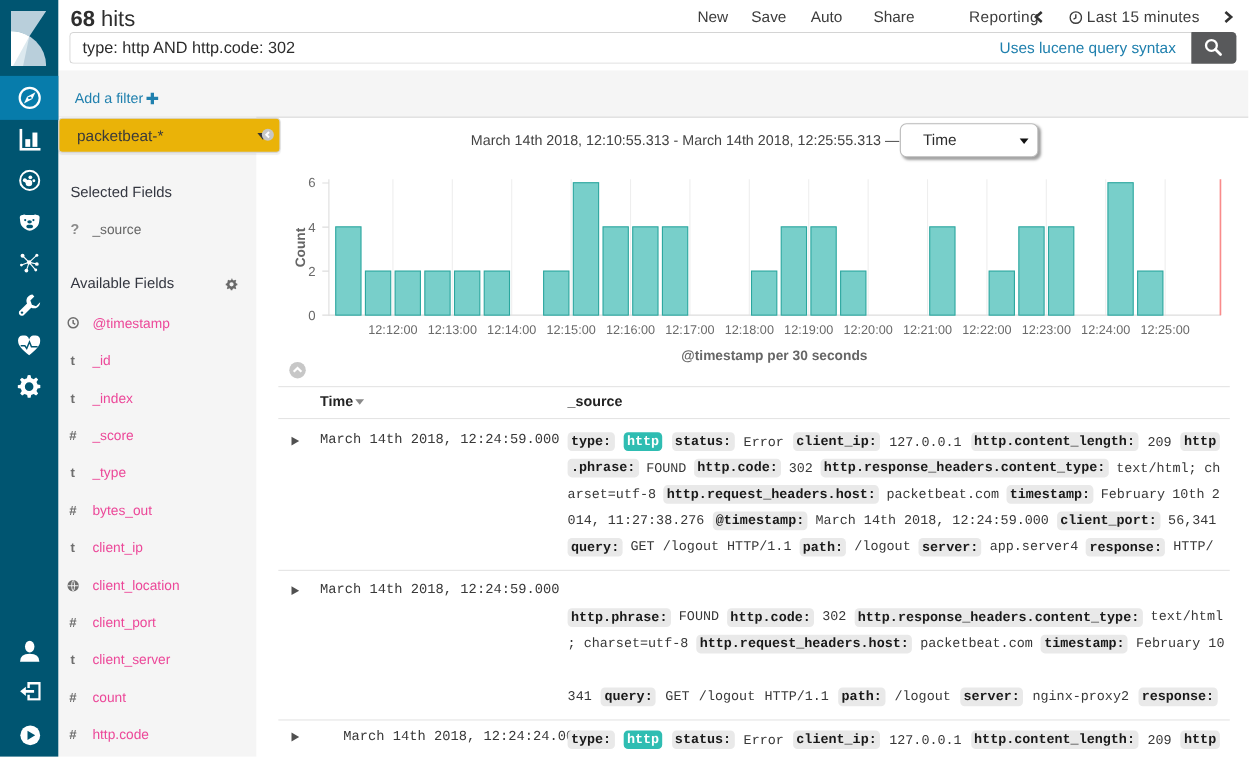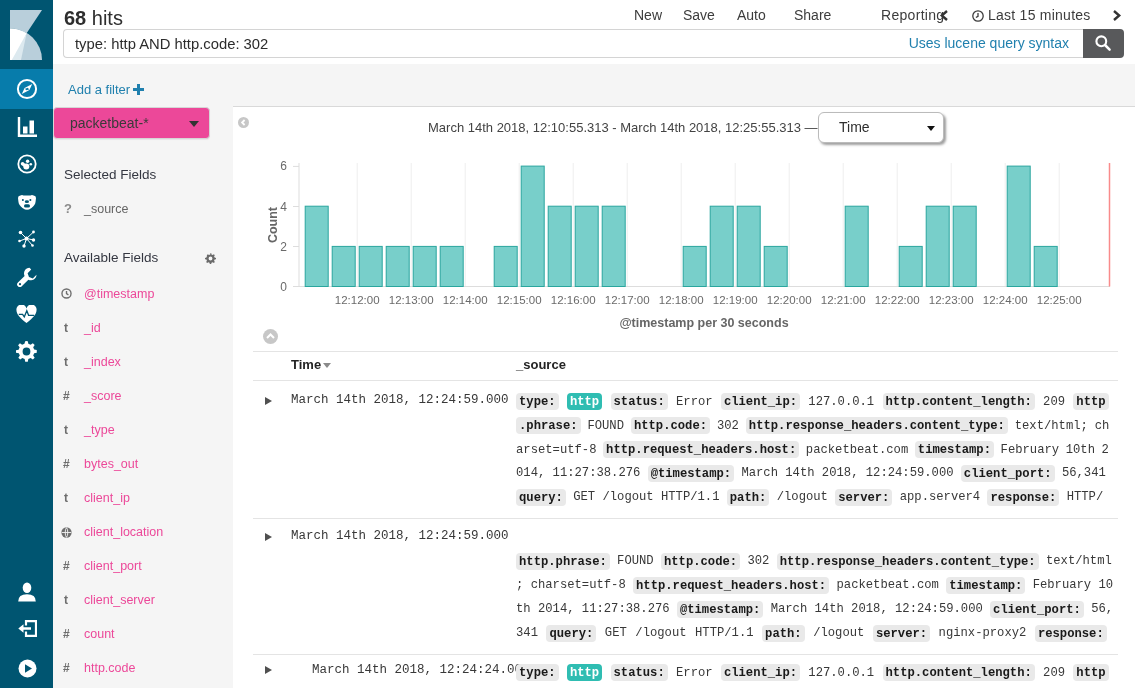--- a/index.html
+++ b/index.html
@@ -16,21 +16,21 @@
 #searchbox { left:63px; top:29px; width:1020px; height:29px; background:#fff;
   border:1px solid #d4d4d4; border-right:none; border-radius:4px 0 0 4px; }
 #searchtext { left:75px; top:36px; font-size:14.8px; color:#2c2c2c; }
 #lucene { top:35px; right:66px; font-size:14px; color:#2080ae; }
 #searchbtn { left:1083px; top:29px; width:41px; height:29px; background:#58595b;
   border-radius:0 4px 4px 0; }
 
 #filterbar { left:53px; top:64px; width:1082px; height:43px; background:#f5f5f5; border-bottom:1px solid #d9d9d9; }
 #addfilter { left:68px; top:82px; font-size:13px; color:#2080ae; }
 #fieldpanel { left:53px; top:106px; width:180px; height:582px; background:#f5f5f5; }
-#ixsel { left:53px; top:107px; width:157px; height:32px; background:#ec4899;
+#ixsel { left:53px; top:107px; width:202px; height:32px; background:#eab308;
   border:1px solid #d6d6d6; border-radius:4px; box-shadow:0 1px 1px rgba(0,0,0,.06); }
 #ixsel .txt { position:absolute; left:16px; top:7px; font-size:14px; color:#3a3a3a; }
 #ixsel .car { position:absolute; right:10px; top:13px; width:0; height:0;
   border-left:5px solid transparent; border-right:5px solid transparent;
   border-top:6px solid #333; }
 .sidehead { font-size:13.5px; color:#343741; }
 .fieldrow { font-size:12.5px; color:#ec4899; }
 .ficon { font-size:12px; font-weight:bold; color:#6e6e6e; font-family:"Liberation Sans",sans-serif; }
 
 #charttitle { top:120px; font-size:13px; color:#434343; }
@@ -312,18 +312,17 @@
   <div class="abs mono" style="left:291px; top:393.0px;">March 14th 2018, 12:24:59.000</div>
   <div class="abs srcline" style="left:516px; top:390.7px; word-spacing:1px;"><span class="k">type:</span> <span class="hl">http</span> <span class="k">status:</span> Error <span class="k">client_ip:</span> 127.0.0.1 <span class="k">http.content_length:</span> 209 <span class="k">http</span></div>
   <div class="abs srcline" style="left:516px; top:414.6px; word-spacing:-0.4px;"><span class="k">.phrase:</span> FOUND <span class="k">http.code:</span> 302 <span class="k">http.response_headers.content_type:</span> text/html; ch</div>
   <div class="abs srcline" style="left:516px; top:438.5px; word-spacing:-0.7px;">arset=utf-8 <span class="k">http.request_headers.host:</span> packetbeat.com <span class="k">timestamp:</span> February 10th 2</div>
   <div class="abs srcline" style="left:516px; top:462.4px;">014, 11:27:38.276 <span class="k">@timestamp:</span> March 14th 2018, 12:24:59.000 <span class="k">client_port:</span> 56,341</div>
   <div class="abs srcline" style="left:516px; top:486.3px;"><span class="k">query:</span> GET /logout HTTP/1.1 <span class="k">path:</span> /logout <span class="k">server:</span> app.server4 <span class="k">response:</span> HTTP/</div>
   <div class="abs rowcaret" style="left:265px; top:532.5px;"></div>
   <div class="abs mono" style="left:291px; top:529.0px;">March 14th 2018, 12:24:59.000</div>
   <div class="abs srcline" style="left:516px; top:550.4px;"><span class="k">http.phrase:</span> FOUND <span class="k">http.code:</span> 302 <span class="k">http.response_headers.content_type:</span> text/html</div>
   <div class="abs srcline" style="left:516px; top:574.3px;">; charset=utf-8 <span class="k">http.request_headers.host:</span> packetbeat.com <span class="k">timestamp:</span> February 10</div>
-  <div class="abs srcline" style="left:516px; top:598.2px;">th 2014, 11:27:38.276 <span class="k">@timestamp:</span> March 14th 2018, 12:24:59.000 <span class="k">client_port:</span> 56,</div>
   <div class="abs srcline" style="left:516px; top:622.1px; word-spacing:1.2px;">341 <span class="k">query:</span> GET /logout HTTP/1.1 <span class="k">path:</span> /logout <span class="k">server:</span> nginx-proxy2 <span class="k">response:</span></div>
   <div class="abs rowcaret" style="left:265px; top:666.0px;"></div>
   <div class="abs mono" style="left:291px; top:662.5px;padding-left:21px;">March 14th 2018, 12:24:24.000</div>
   <div class="abs srcline" style="left:516px; top:661.5px; word-spacing:1px;"><span class="k">type:</span> <span class="hl">http</span> <span class="k">status:</span> Error <span class="k">client_ip:</span> 127.0.0.1 <span class="k">http.content_length:</span> 209 <span class="k">http</span></div>
 </div>
 
 </body></html>

